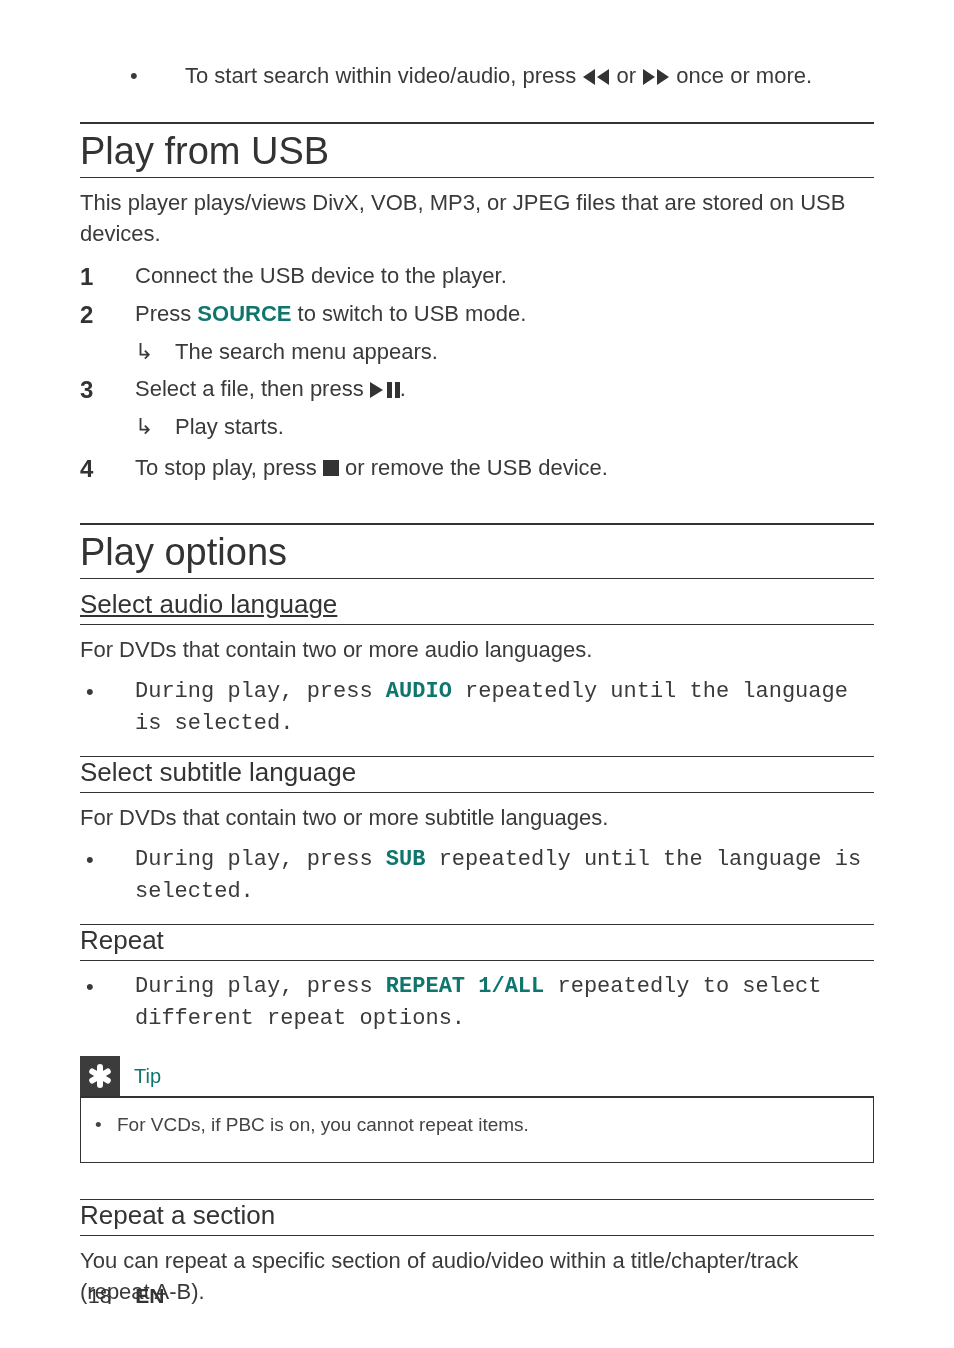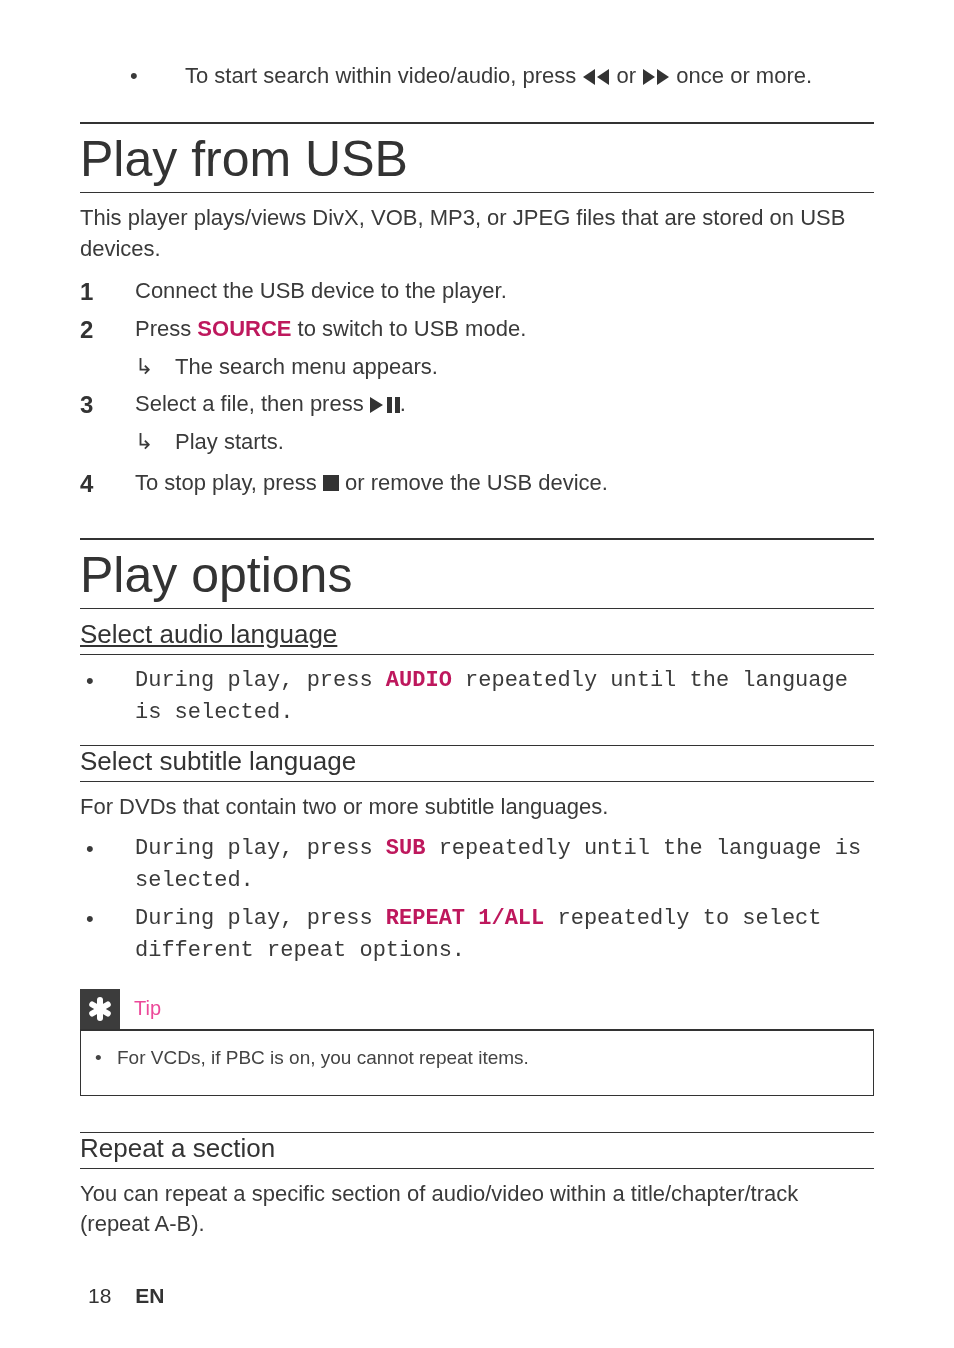--- a/index.html
+++ b/index.html
@@ -20,21 +20,21 @@
       margin-bottom: 30px;
       font-size: 22px;
       line-height: 1.45;
     }
     .top-bullet .dot { width: 55px; flex-shrink: 0; }
     .top-bullet .txt { flex: 1; }
 
     svg.inline-icon { vertical-align: -2px; }
 
     h1 {
-      font-size: 50px;
+      font-size: 38px;
       font-weight: normal;
       border-top: 2px solid #333;
       border-bottom: 1px solid #333;
       padding: 6px 0 4px 0;
       margin-bottom: 10px;
       color: #333;
     }
     h1.noborder-top { border-top: 2px solid #333; margin-top: 36px; }
 
     h2 {
@@ -83,38 +83,38 @@
 
     .bullet {
       display: flex;
       font-size: 22px;
       line-height: 1.45;
       margin-bottom: 6px;
     }
     .bullet .dot { width: 55px; flex-shrink: 0; text-align: left; padding-left: 6px; }
     .bullet .txt { flex: 1; font-family: Liberation Mono, monospace; }
 
-    .bold { font-weight: bold; color: #be185d; }
+    .bold { font-weight: bold; color: #0f766e; }
 
     .tip-wrap { margin-top: 22px; margin-bottom: 18px; }
     .tip-header {
       display: flex;
       align-items: center;
       gap: 14px;
       margin-bottom: 0;
     }
     .tip-icon-box {
       width: 40px;
       height: 40px;
       background: #3c3c3c;
       display: flex;
       align-items: center;
       justify-content: center;
     }
-    .tip-label { font-size: 20px; color: #ec4899; }
+    .tip-label { font-size: 20px; color: #0f766e; }
     .tip-body {
       border: 1px solid #333;
       border-top: 2px solid #333;
       padding: 16px 14px 26px 14px;
       font-size: 19px;
       color: #444;
     }
     .tip-body .b { display: flex; }
     .tip-body .b .d { width: 22px; flex-shrink: 0; }
 
@@ -190,36 +190,38 @@
   <div class="num-item" style="margin-top:8px;">
     <div class="num">4</div>
     <div class="body">
       <span>To stop play, press </span><span class="stop-square"></span><span> or remove the USB device.</span>
     </div>
   </div>
 
   <h1 class="noborder-top">Play options</h1>
 
   <h2 style="border-top:none;margin-top:0;text-decoration:underline;">Select audio language</h2>
+  <p class="intro">For DVDs that contain two or more audio languages.</p>
   <div class="bullet">
     <div class="dot">•</div>
     <div class="txt">
       <span>During play, press </span><span class="bold">AUDIO</span><span> repeatedly until the language is selected.</span>
     </div>
   </div>
 
   <h2 class="with-top-border" style="margin-top:16px;">Select subtitle language</h2>
   <p class="intro">For DVDs that contain two or more subtitle languages.</p>
   <div class="bullet">
     <div class="dot">•</div>
     <div class="txt">
       <span>During play, press </span><span class="bold">SUB</span><span> repeatedly until the language is selected.</span>
     </div>
   </div>
 
+  <h2 class="with-top-border" style="margin-top:16px;">Repeat</h2>
   <div class="bullet">
     <div class="dot">•</div>
     <div class="txt">
       <span>During play, press </span><span class="bold">REPEAT 1/ALL</span><span> repeatedly to select different repeat options.</span>
     </div>
   </div>
 
   <div class="tip-wrap">
     <div class="tip-header">
       <div class="tip-icon-box">

